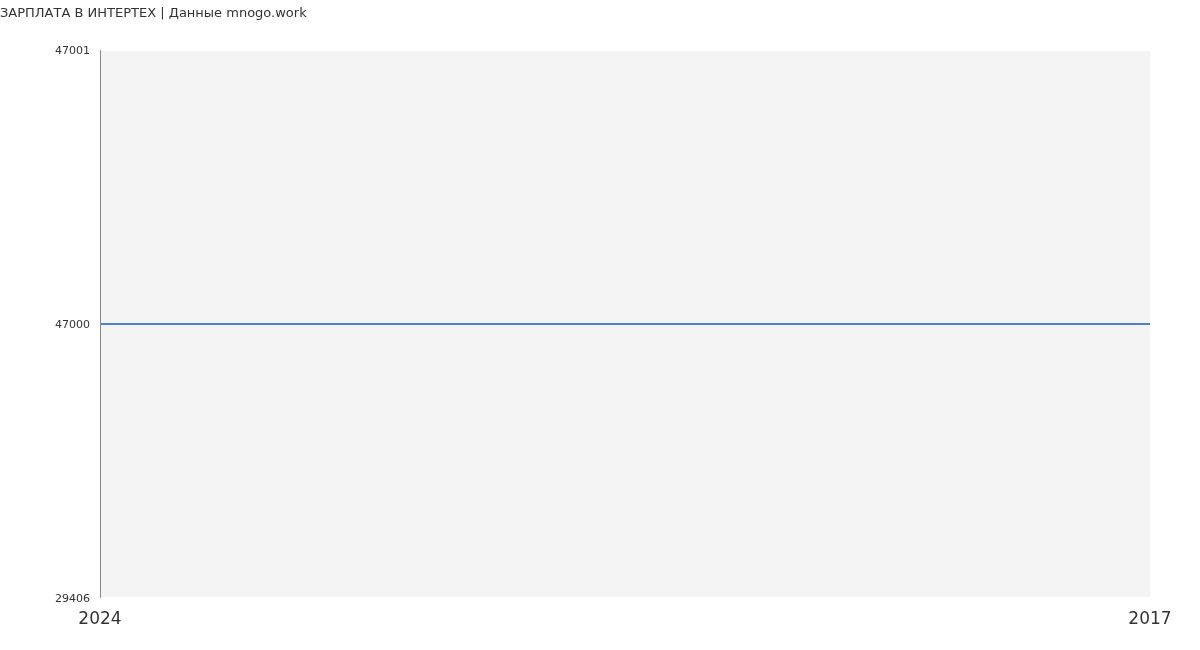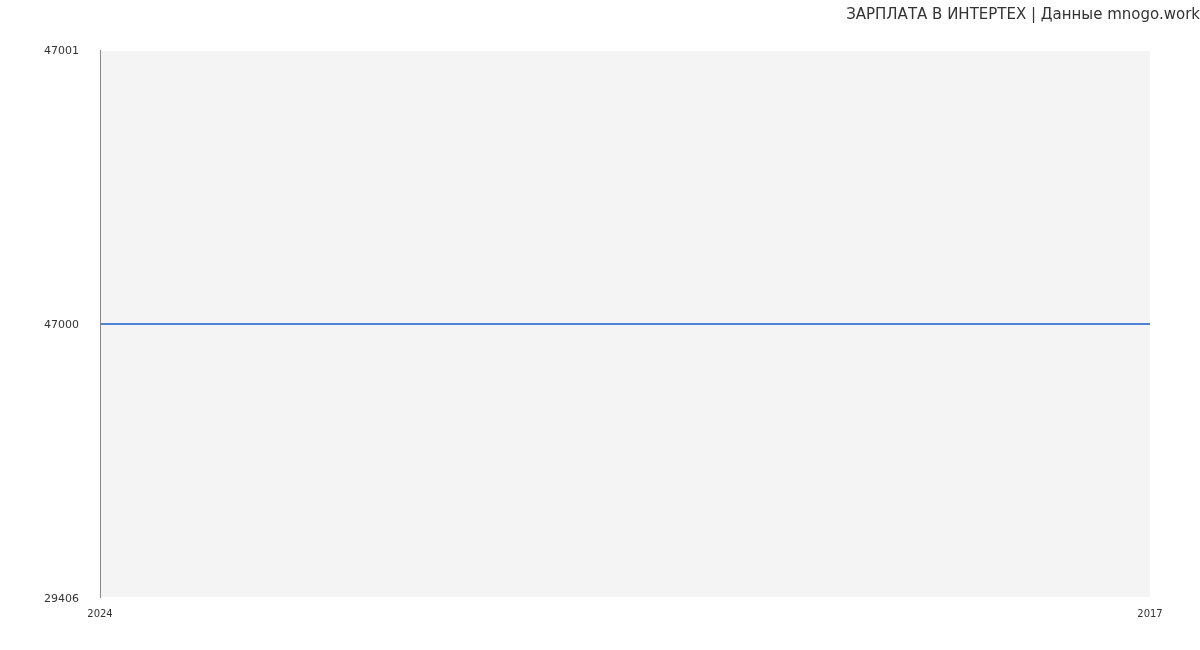--- a/index.html
+++ b/index.html
@@ -9,24 +9,23 @@
       background: #fff;
       font-family: "DejaVu Sans", Verdana, Geneva, sans-serif;
       position: relative;
       overflow: hidden;
     }
     .title {
       position: absolute;
       top: 5px;
       left: 0;
       width: 100%;
-      text-align: right;
-      font-size: 15px;
+      text-align: left;
+      font-size: 13px;
       color: #333;
-      padding-left: 12px;
     }
     .plot {
       position: absolute;
       left: 100px;
       top: 50px;
       width: 1050px;
       height: 548px;
       background: #f4f4f4;
       border-left: 1px solid #888;
       border-bottom: 1px solid #888;
@@ -42,29 +41,28 @@
       position: absolute;
       left: 0;
       width: 100%;
       height: 2px;
       background: #4b82d4;
     }
     .ytick {
       position: absolute;
       font-size: 11px;
       color: #333;
-      text-align: left;
+      text-align: right;
       width: 90px;
       transform: translateY(-50%);
       left: 0;
-      margin-left: 44px;
     }
     .xtick {
       position: absolute;
-      font-size: 10px;
+      font-size: 17px;
       color: #333;
       transform: translateX(-50%);
       top: 608px;
     }
   </style>
 </head>
 <body>
 
 <div class="title">ЗАРПЛАТА В ИНТЕРТЕХ | Данные mnogo.work</div>
 

